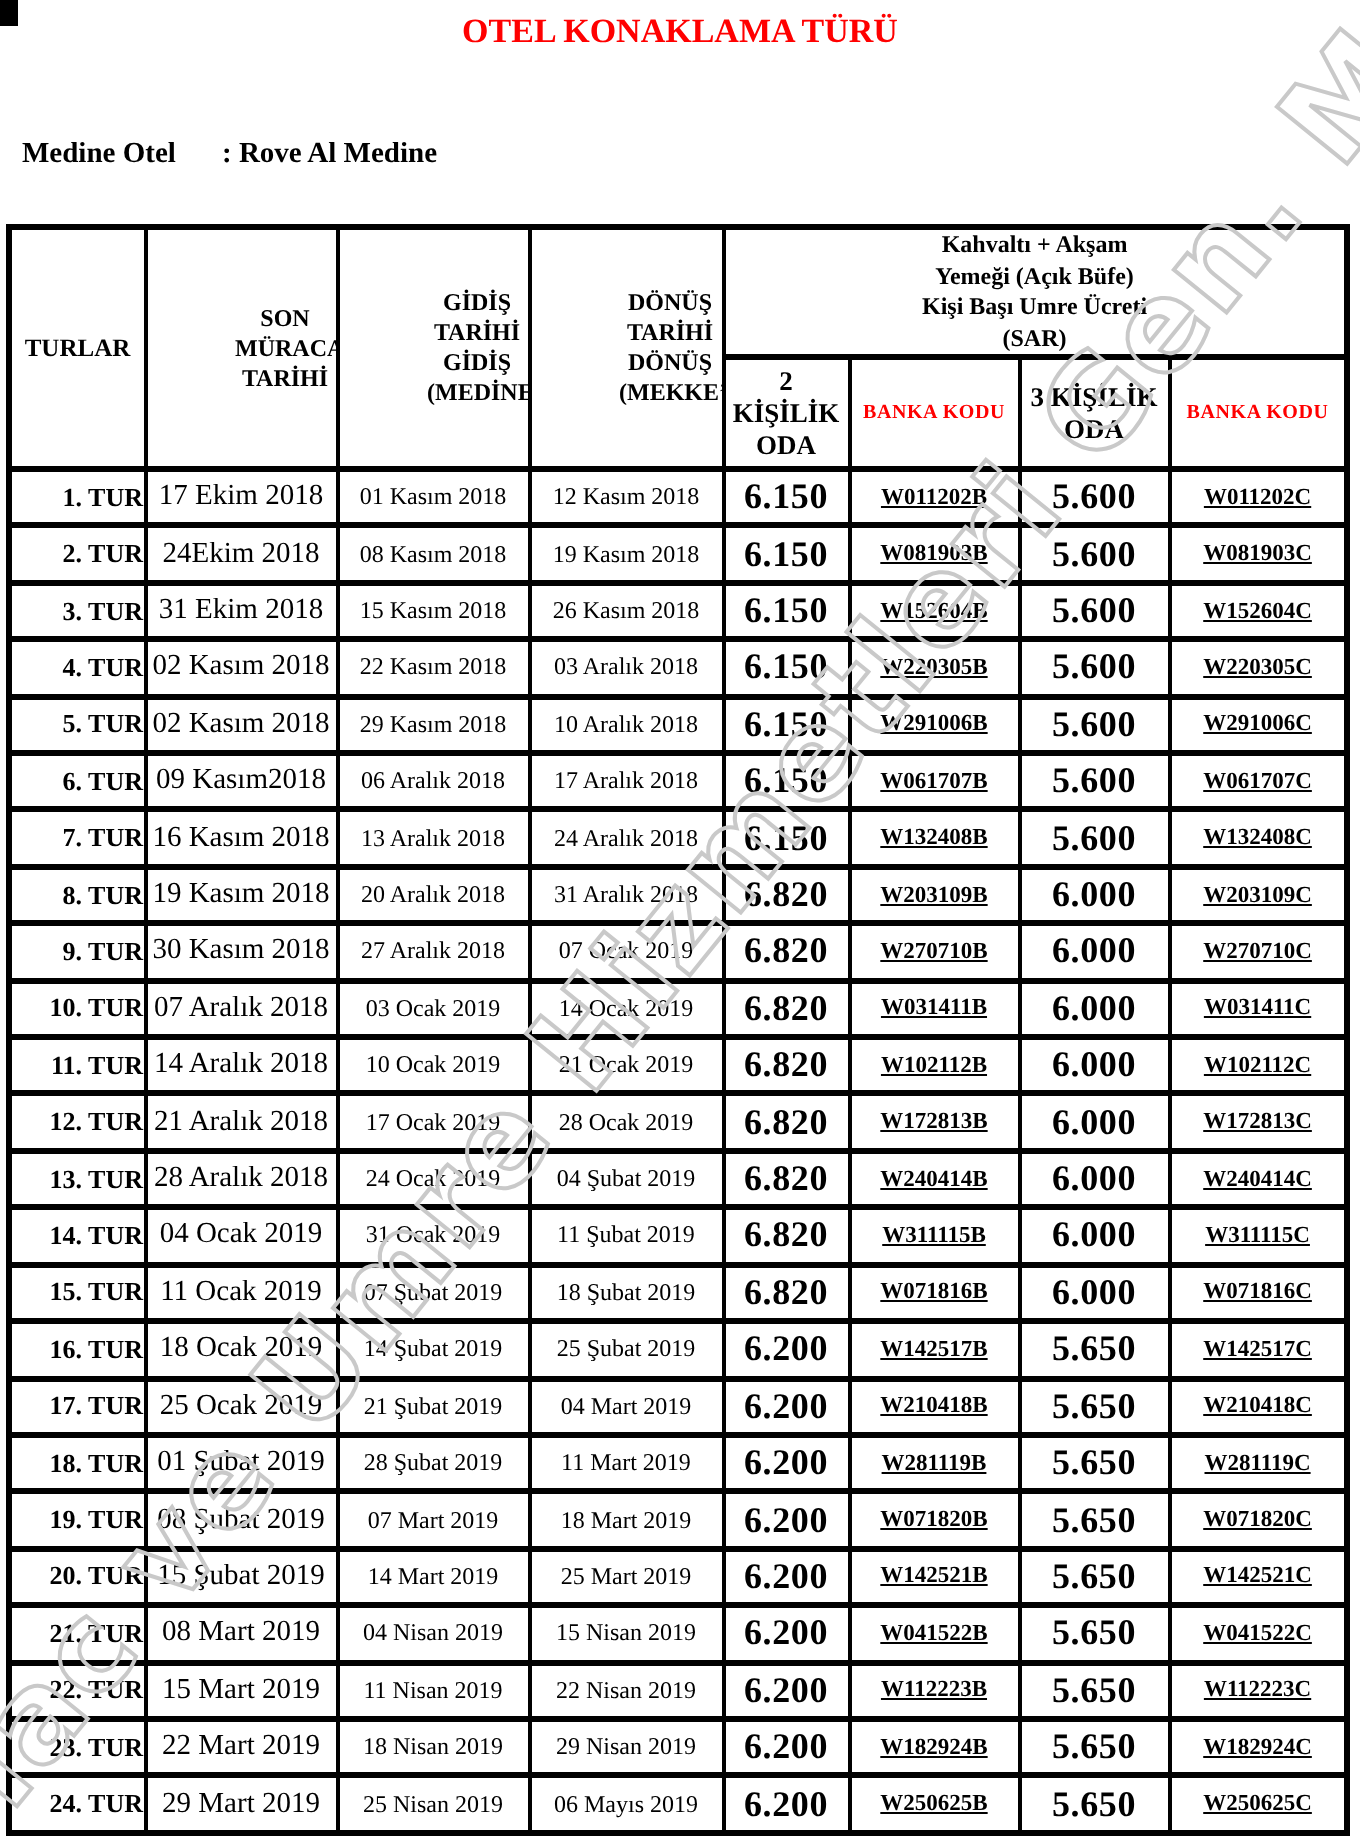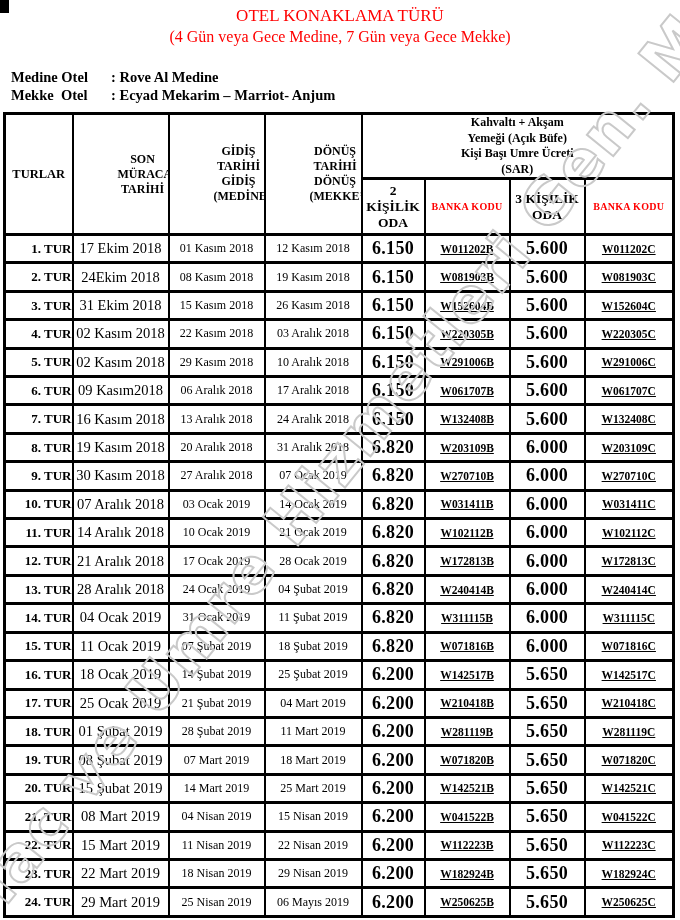--- a/index.html
+++ b/index.html
@@ -13,21 +13,21 @@
 
   .watermark {
     position:absolute; left:-30px; top:880px;
     transform:rotate(-51deg); transform-origin:0 50%;
     font-family:"DejaVu Sans", sans-serif; font-weight:bold;
     font-size:62px; letter-spacing:2px; white-space:nowrap;
     color:transparent; -webkit-text-stroke:2px #c9c9c9;
     z-index:5; pointer-events:none;
   }
 
-  .titles { position:absolute; top:5px; left:0; right:0; text-align:center; font-weight:normal; color:#ff0000; z-index:2; }
+  .titles { position:absolute; top:5px; left:0; right:0; text-align:center; font-weight:bold; color:#ff0000; z-index:2; }
   .title-1 { font-size:17px; line-height:22px; }
   .title-2 { font-size:16px; line-height:21px; }
   .title-3 { font-size:16px; line-height:20px; }
 
   .hotels { position:absolute; top:68px; left:11px; font-weight:bold; font-size:14.5px; z-index:2; }
   .hotel-line { display:flex; line-height:18px; }
   .hotel-label { width:100px; white-space:pre; }
   .hotel-value { white-space:pre; }
 
   table.tours {
@@ -59,31 +59,26 @@
 <body>
 
 <div class="page">
 
   <div class="corner-mark"></div>
 
   <div class="watermark">Hac ve Umre Hizmetleri Gen. Müd.</div>
 
   <div class="titles">
     <div class="title-1">OTEL KONAKLAMA TÜRÜ</div>
-    <div class="title-3">(4 Gün veya Gece Medine, 7 Gün veya Gece Mekke)</div>
   </div>
 
   <div class="hotels">
     <div class="hotel-line">
       <span class="hotel-label">Medine Otel</span>
       <span class="hotel-value">: Rove Al Medine</span>
-    </div>
-    <div class="hotel-line">
-      <span class="hotel-label">Mekke  Otel</span>
-      <span class="hotel-value">: Ecyad Mekarim – Marriot- Anjum</span>
     </div>
   </div>
 
   <table class="tours">
     <colgroup>
       <col style="width:68px">
         <col style="width:96px">
         <col style="width:96px">
         <col style="width:97px">
       <col style="width:63px">

